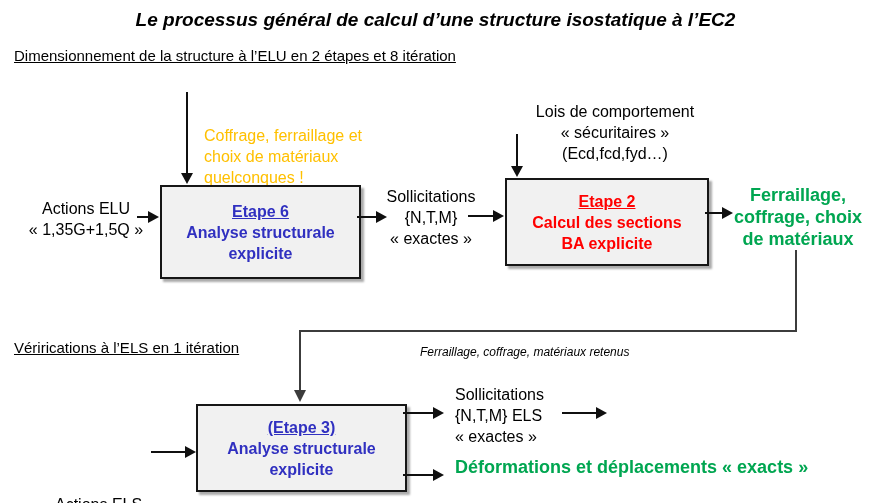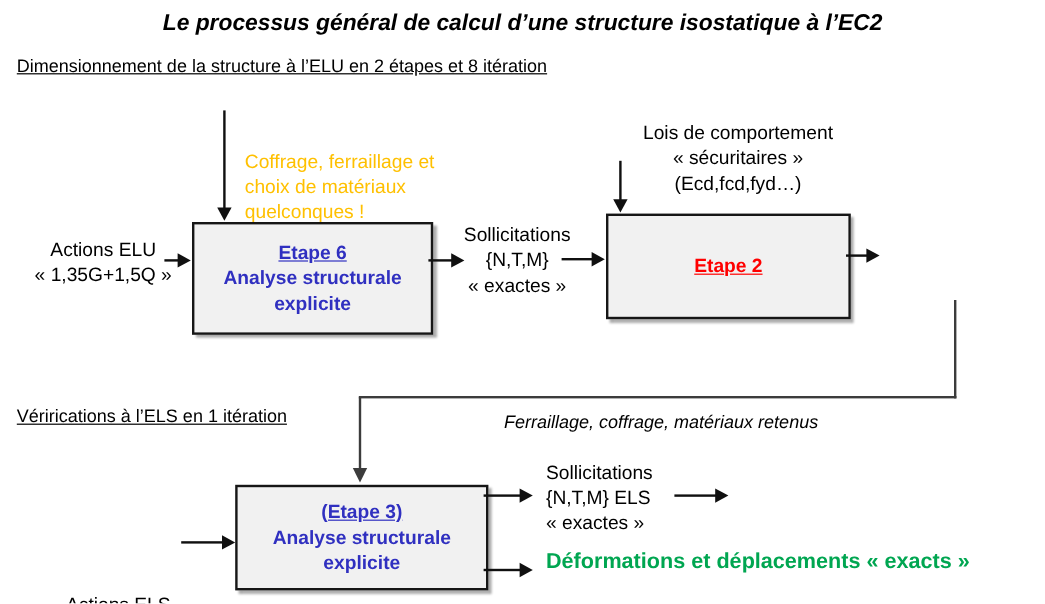--- a/index.html
+++ b/index.html
@@ -13,21 +13,21 @@
   }
   .heading{
     position:absolute;font-size:15px;text-decoration:underline;white-space:nowrap;
   }
   .label,.note{
     position:absolute;font-size:16px;line-height:21px;white-space:pre-line;
   }
   .center{text-align:center;}
   .c-gold{color:#FFC000;}
   .c-green{color:#00A651;font-weight:bold;font-size:18px;line-height:22px;}
-  .italic{font-style:italic;font-size:15px;}
+  .italic{font-style:italic;font-size:12px;}
   .box{
     position:absolute;background:#f1f1f1;border:2px solid #161616;
     box-shadow:3px 3px 2px #ababab;
     display:flex;flex-direction:column;align-items:center;justify-content:center;
     text-align:center;font-weight:bold;font-size:16px;line-height:21px;
   }
   .box .box-title{text-decoration:underline;}
   .box .box-body{white-space:pre-line;}
   .t-blue{color:#3030C0;}
   .t-red{color:#FF0000;}
@@ -79,23 +79,28 @@
   </div>
 
   <div class="ar" style="left:357px;top:211px;width:30px;height:12px;"></div>
   <div class="label center" style="left:383px;top:186px;width:96px;">Sollicitations
 {N,T,M}
 « exactes »</div>
   <div class="ar" style="left:468px;top:210px;width:36px;height:12px;"></div>
 
   <div class="box t-red" style="left:505px;top:178px;width:200px;height:84px;">
     <span class="box-title">Etape 2</span>
+    <span class="box-body">Calcul des sections
+BA explicite</span>
   </div>
 
   <div class="ar" style="left:705px;top:207px;width:28px;height:12px;"></div>
+  <div class="label center c-green" style="left:727px;top:184px;width:142px;">Ferraillage,
+coffrage, choix
+de matériaux</div>
 
   <div class="cline" style="left:795px;top:250px;width:2px;height:82px;"></div>
   <div class="cline" style="left:299px;top:330px;width:498px;height:2px;"></div>
   <div class="cline" style="left:299px;top:331px;width:2px;height:59px;"></div>
   <div class="head-down" style="left:294px;top:390px;"></div>
 
   <div class="heading" style="left:14px;top:339px;">Vérirications à l’ELS en 1 itération</div>
   <div class="note italic" style="left:420px;top:342px;">Ferraillage, coffrage, matériaux retenus</div>
 
   <div class="label" style="left:55px;top:446px;margin-top:48px;">Actions ELS</div>

